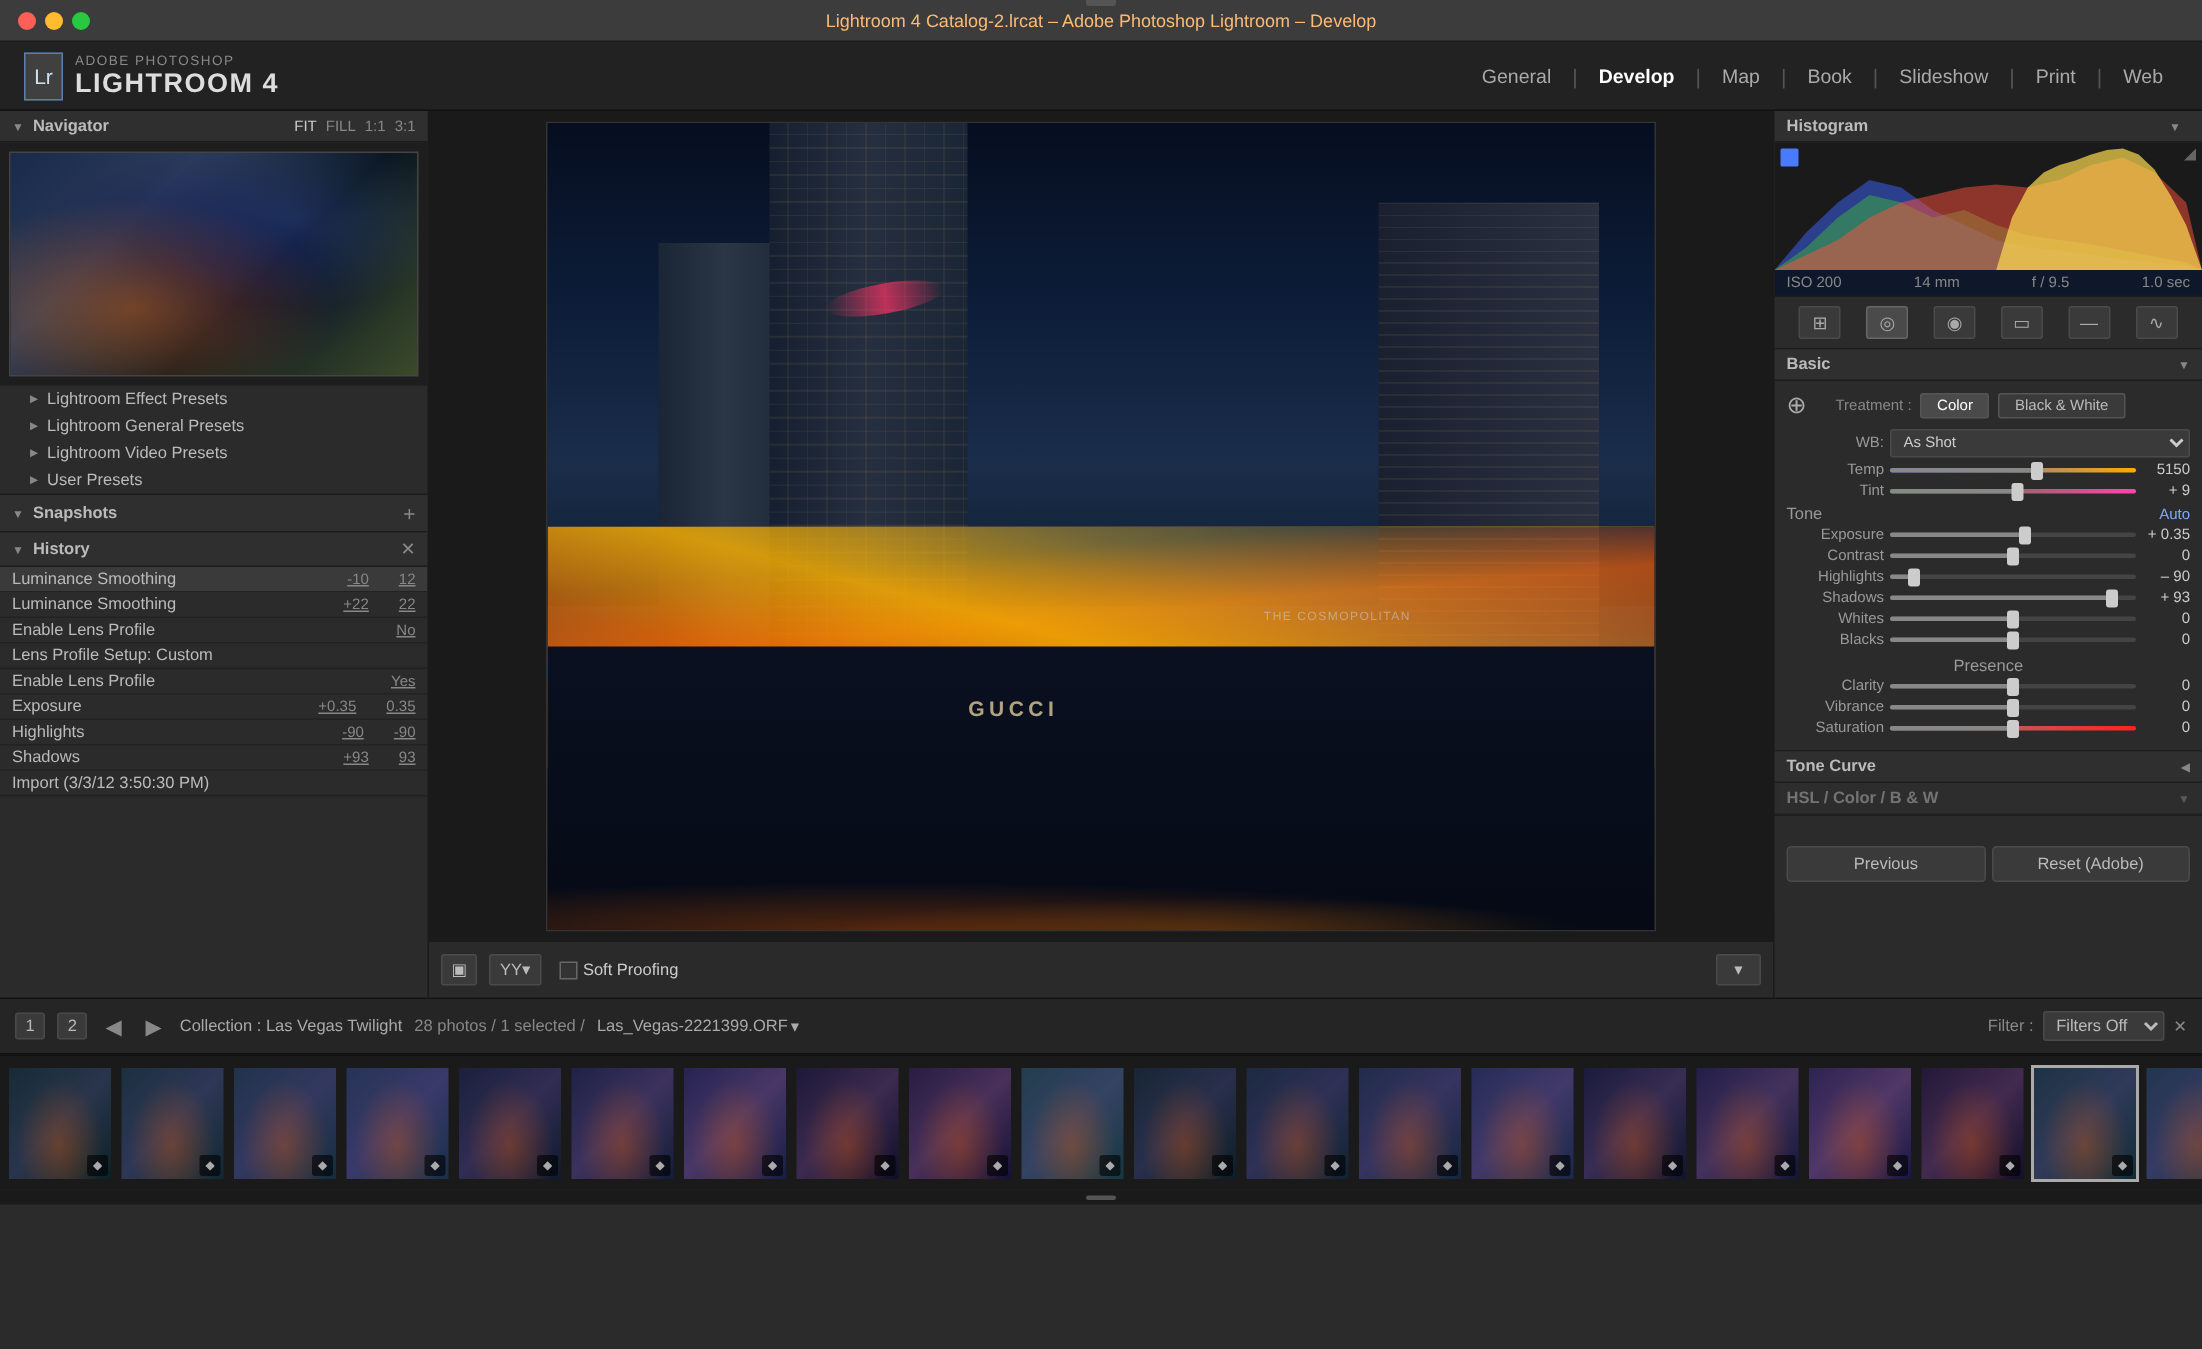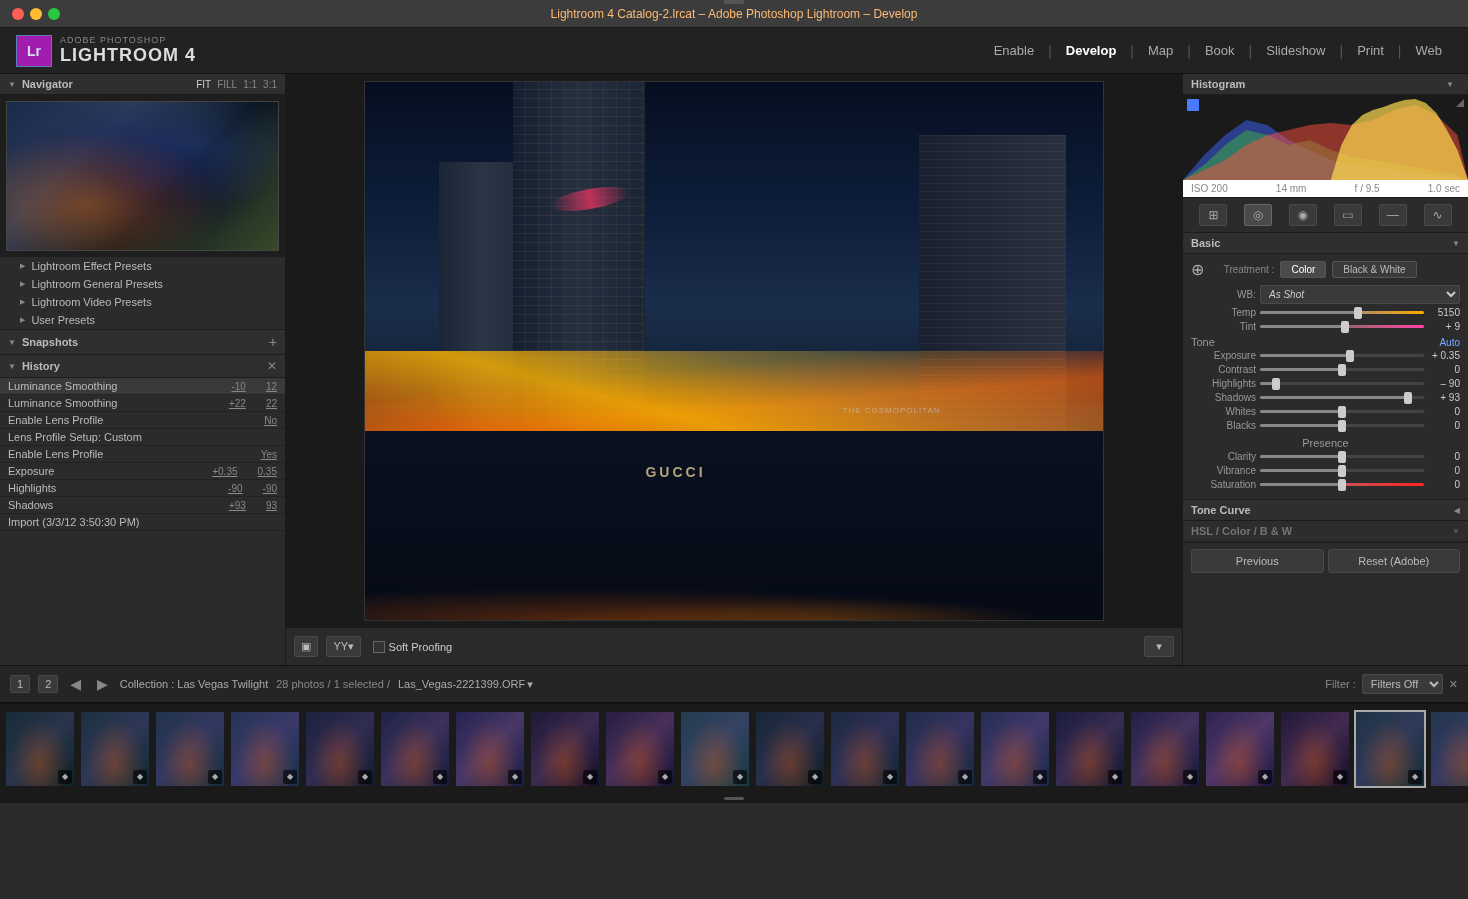--- a/index.html
+++ b/index.html
@@ -59,25 +59,25 @@
       padding: 0 16px;
       border-bottom: 1px solid #111;
     }
     .logo-area {
       display: flex;
       align-items: center;
       gap: 8px;
       margin-right: auto;
     }
     .lr-badge {
-      background: #a21caf;
+      background: #404040;
       color: #d0e0f0;
       font-size: 14px;
-      font-weight: bold;
-      width: 36px; height: 32px;
+      font-weight: normal;
+      width: 26px; height: 32px;
       display: flex; align-items: center; justify-content: center;
       border: 1px solid #5a7fb5;
     }
     .logo-text-area {
       display: flex; flex-direction: column;
     }
     .logo-sub {
       font-size: 9px;
       color: #888;
       letter-spacing: 1px;
@@ -472,21 +472,21 @@
       width: 0; height: 0;
       border-left: 8px solid transparent;
       border-bottom: 8px solid #666;
     }
     .hist-meta {
       display: flex;
       justify-content: space-between;
       padding: 3px 8px;
       font-size: 10px;
       color: #888;
-      background: #ffffff;
+      background: #0f172a;
       border-bottom: 1px solid #1c1c1c;
     }
 
     
     .tool-icons-row {
       display: flex;
       align-items: center;
       justify-content: space-around;
       padding: 6px 8px;
       background: #2b2b2b;
@@ -638,21 +638,20 @@
       text-align: right;
     }
     .wb-select {
       flex: 1;
       background: #3a3a3a;
       border: 1px solid #4a4a4a;
       color: #ccc;
       font-size: 10px;
       padding: 2px 4px;
       border-radius: 2px;
-      font-style: italic;
     }
 
     
     .slider-temp .slider-track {
       background: linear-gradient(90deg, #3a5fff, #ffaa00);
     }
     .slider-tint .slider-track {
       background: linear-gradient(90deg, #2a8a2a, #ff44aa);
     }
 
@@ -661,21 +660,21 @@
       font-size: 11px;
       color: #999;
       text-align: center;
       margin: 6px 0 2px;
     }
 
     
     .prev-reset-bar {
       display: flex;
       gap: 4px;
-      padding: 6px 8px;
+      padding: 20px 8px;
       background: #2b2b2b;
       border-top: 1px solid #1c1c1c;
     }
     .prev-btn, .reset-btn {
       flex: 1;
       background: #3a3a3a;
       border: 1px solid #4a4a4a;
       border-radius: 3px;
       color: #bbb;
       padding: 5px 4px;
@@ -826,21 +825,21 @@
 
 <div class="top-nav">
   <div class="logo-area">
     <div class="lr-badge">Lr</div>
     <div class="logo-text-area">
       <span class="logo-sub">ADOBE PHOTOSHOP</span>
       <span class="logo-main">LIGHTROOM 4</span>
     </div>
   </div>
   <div class="nav-links">
-    <a class="nav-link">Enable</a>
+    <a class="nav-link">General</a>
     <span class="nav-sep">|</span>
     <a class="nav-link active">Develop</a>
     <span class="nav-sep">|</span>
     <a class="nav-link">Map</a>
     <span class="nav-sep">|</span>
     <a class="nav-link">Book</a>
     <span class="nav-sep">|</span>
     <a class="nav-link">Slideshow</a>
     <span class="nav-sep">|</span>
     <a class="nav-link">Print</a>

